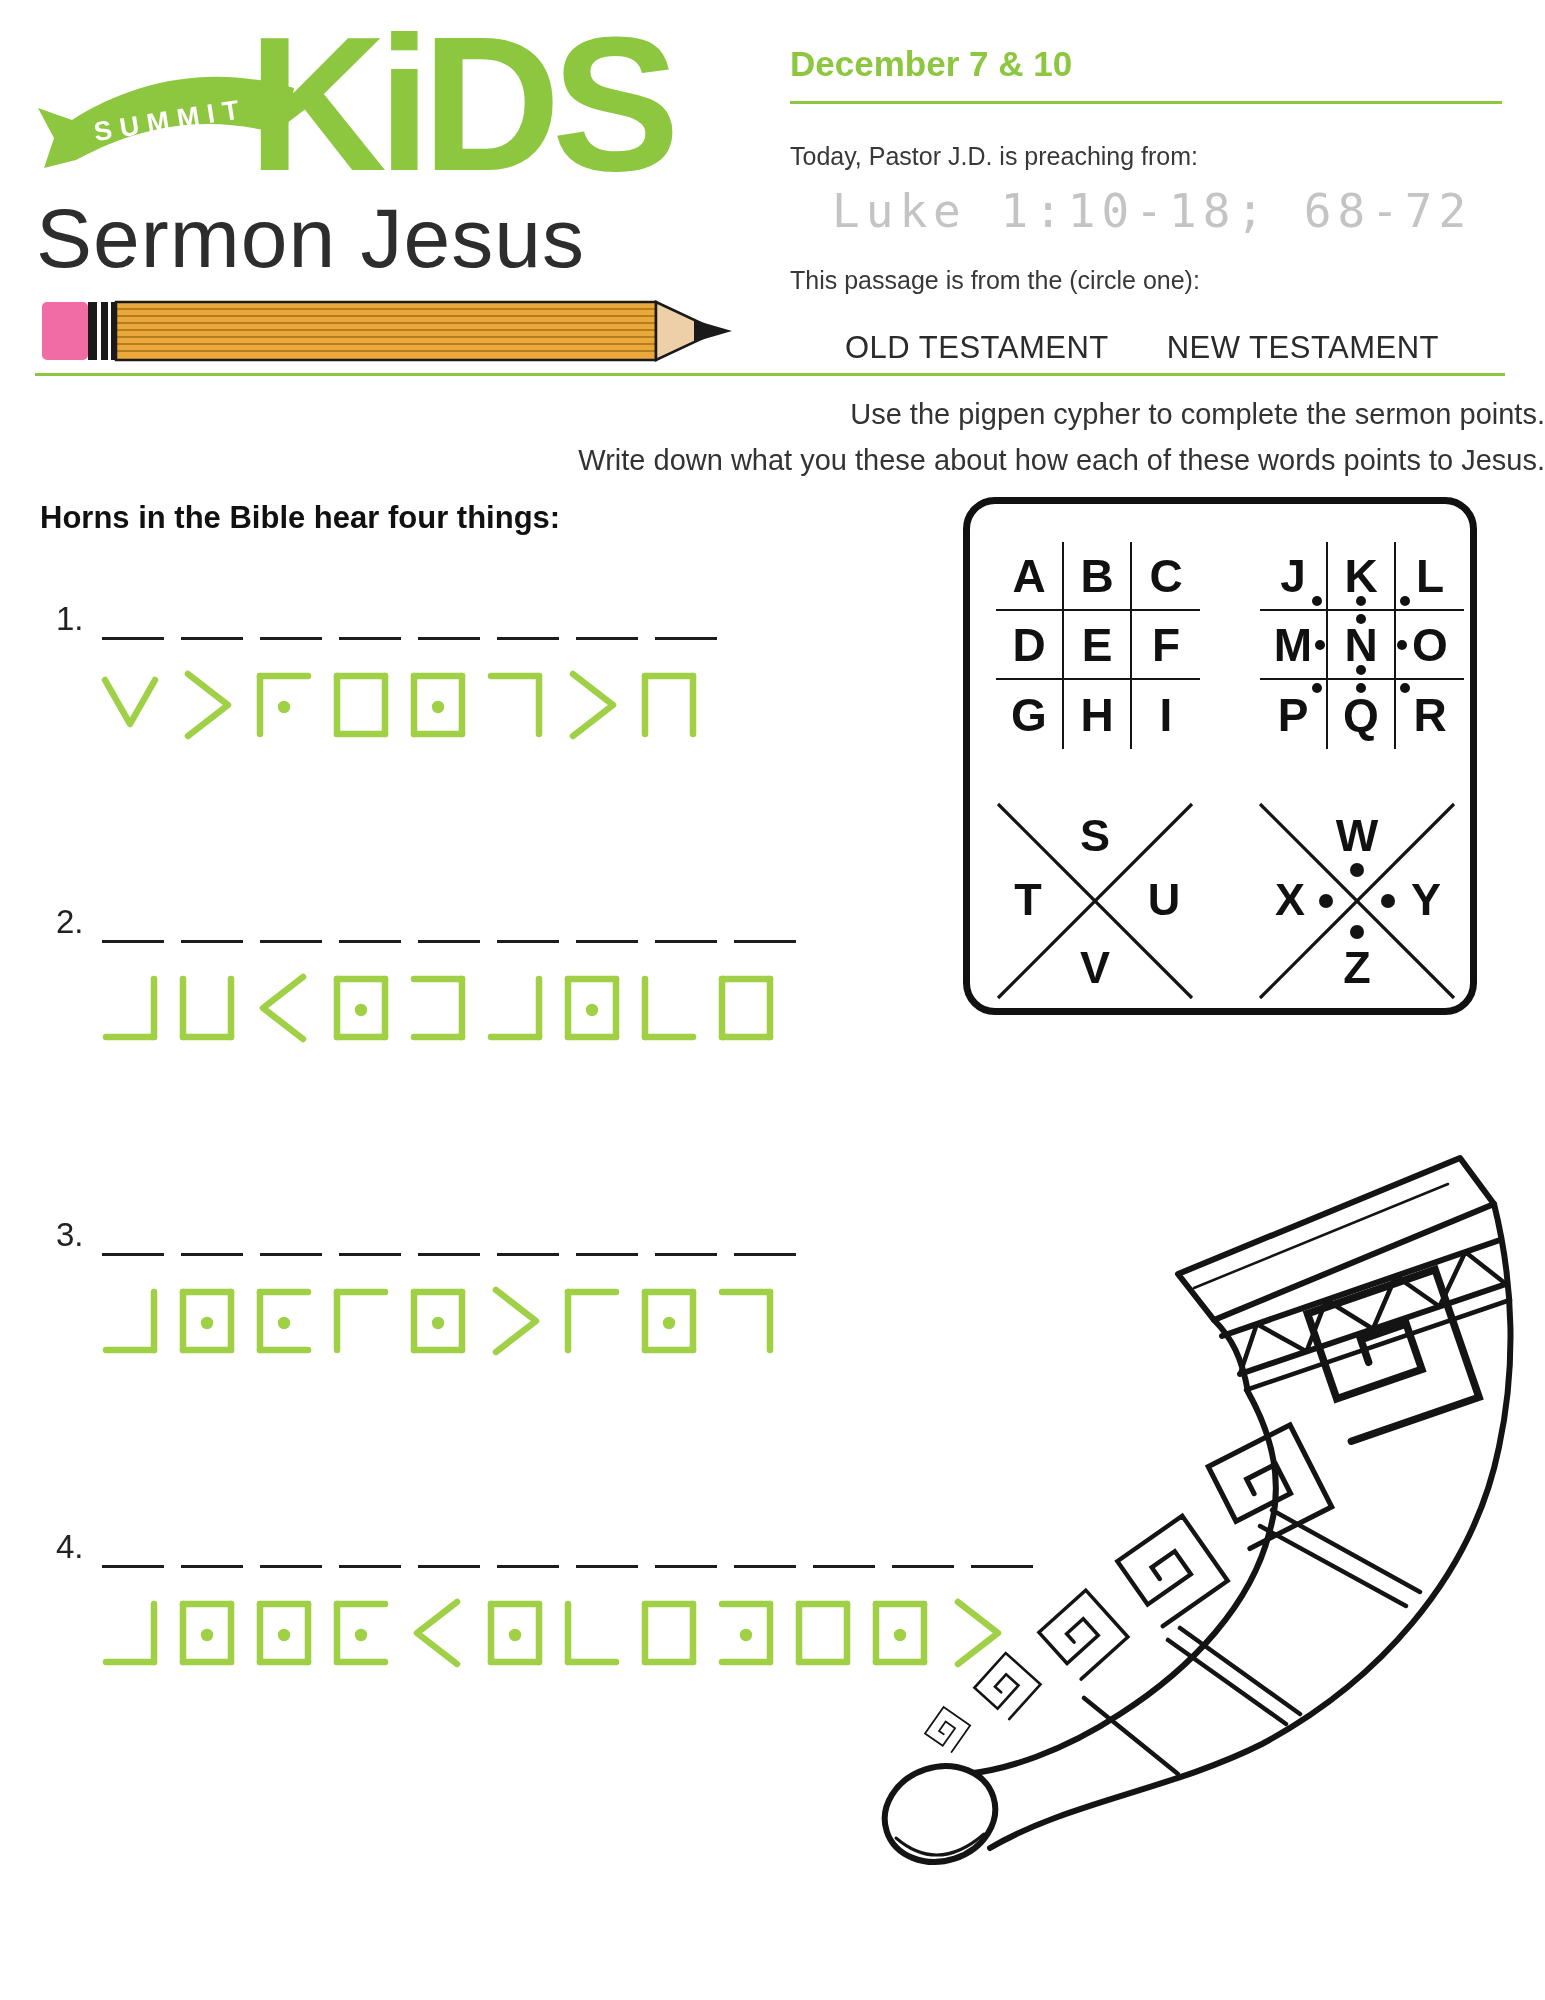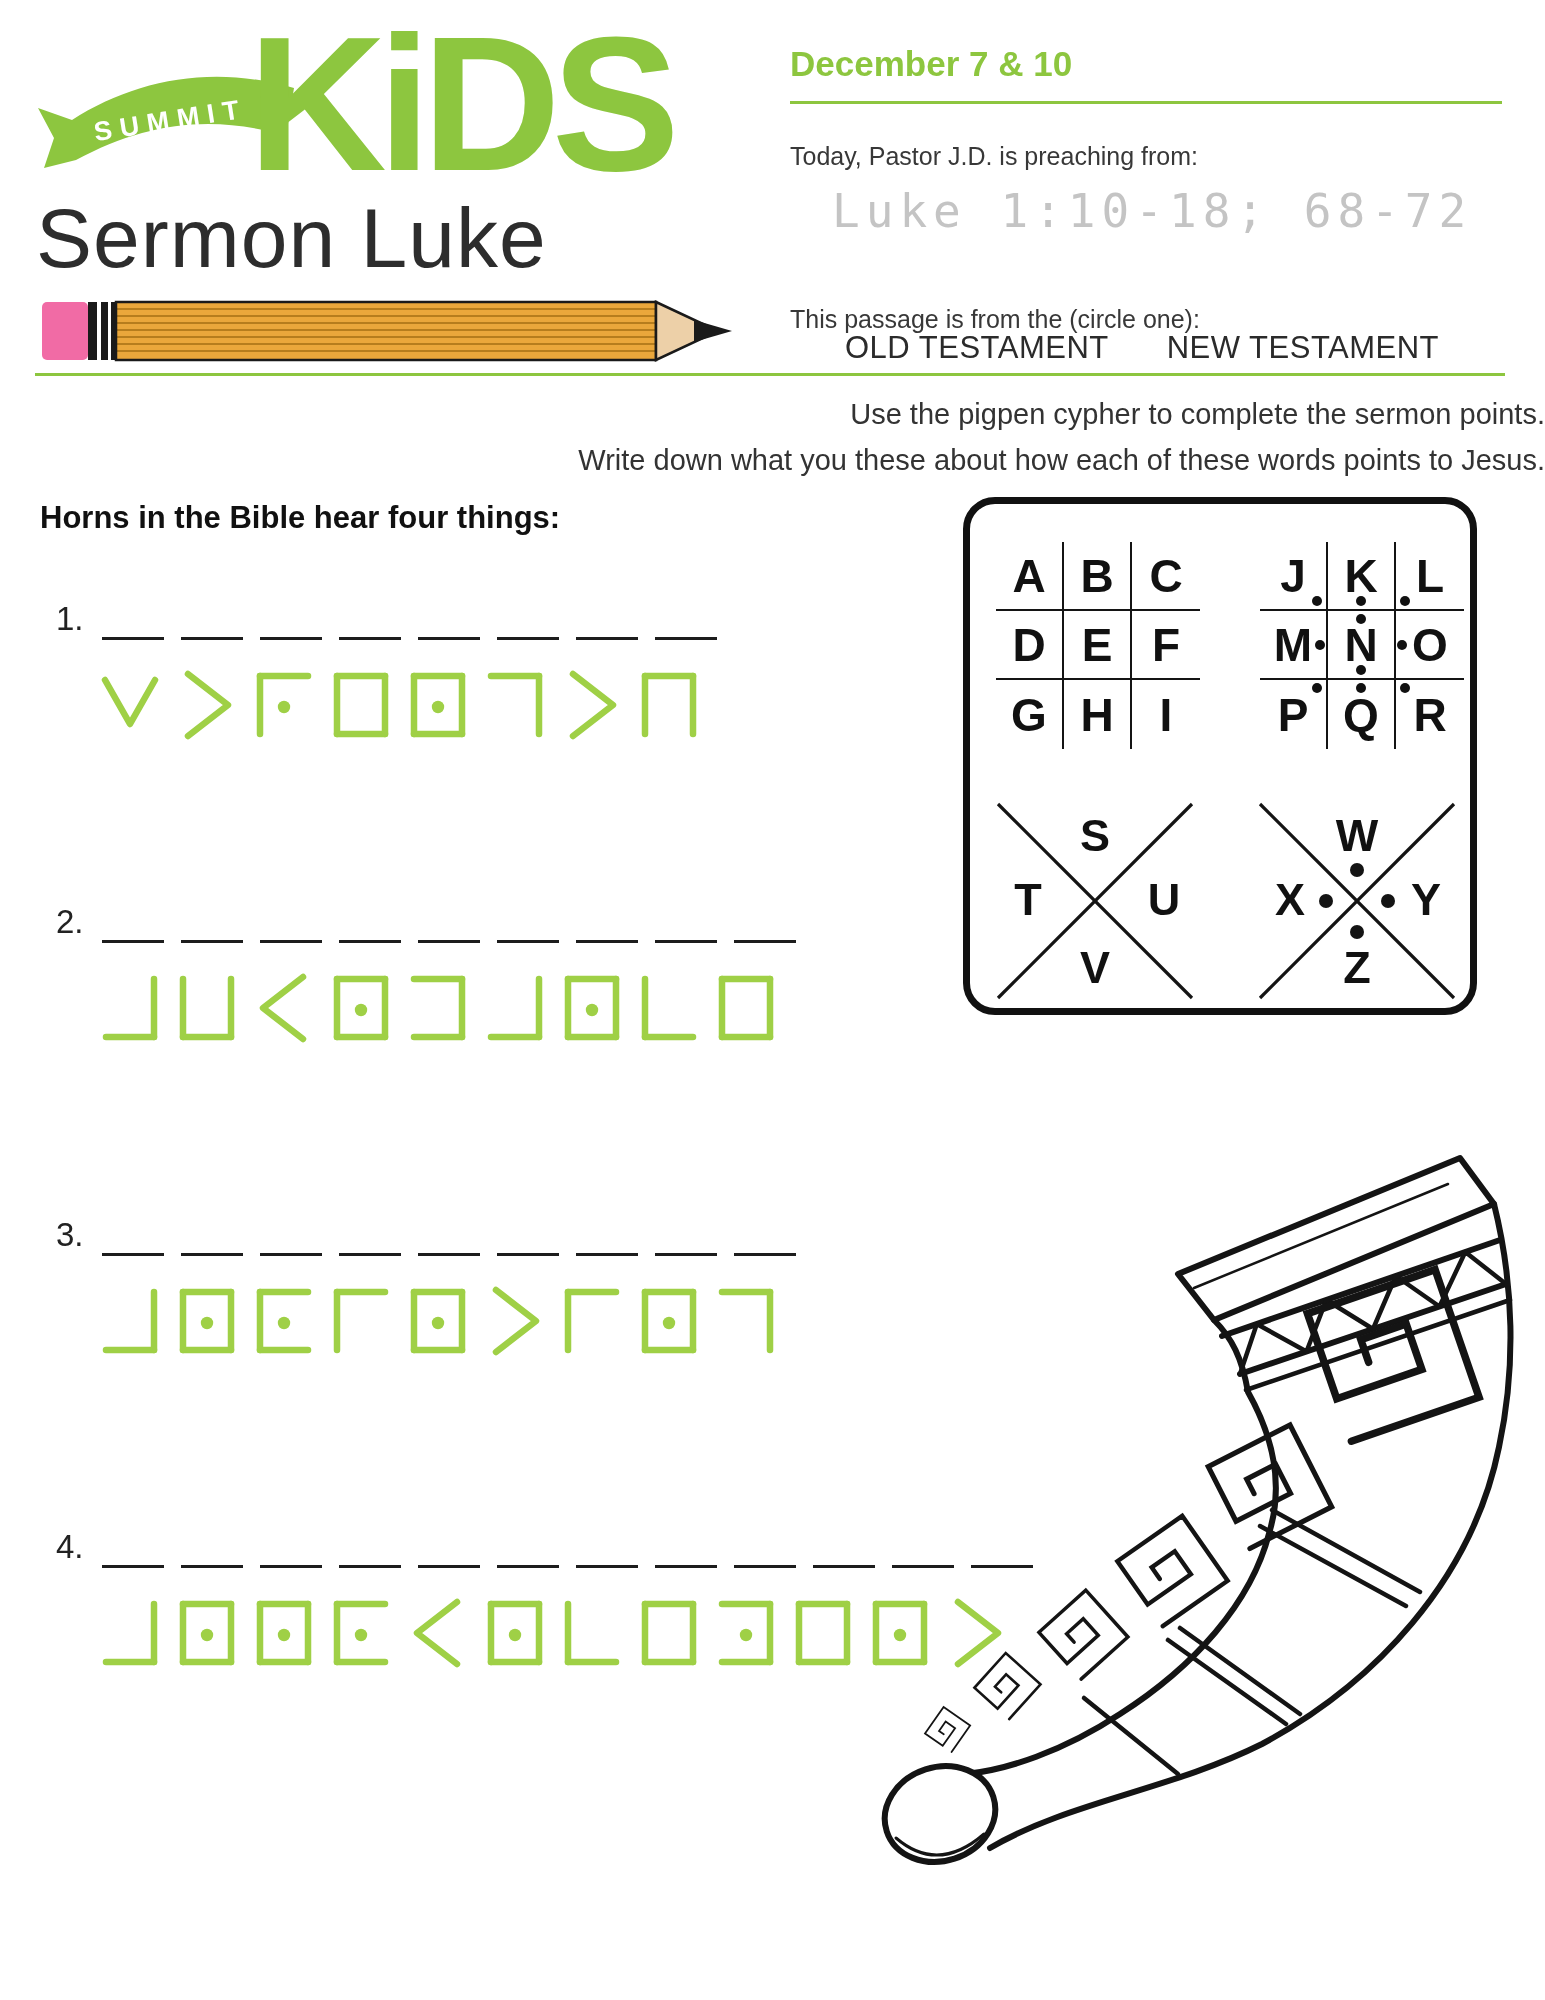--- a/index.html
+++ b/index.html
@@ -11,21 +11,21 @@
   #page{position:relative;width:1545px;height:2000px;background:#fff;overflow:hidden;}
   .abs{position:absolute;}
 
   
   #brand{left:242px;top:8px;font-size:192px;font-weight:700;letter-spacing:-9px;color:var(--green);line-height:1;margin-left:6px;}
   #subtitle{left:36px;top:196px;font-size:84px;font-weight:500;color:#2d2d2d;letter-spacing:1px;line-height:1;}
   #dateTitle{left:790px;top:44px;font-size:35px;font-weight:700;color:var(--green);}
   .green-line{background:var(--green);height:3px;}
   #preachLabel{left:790px;top:142px;font-size:25px;}
   #trace{left:832px;top:184px;font-size:46px;letter-spacing:6px;color:var(--trace);font-family:"DejaVu Sans Mono",monospace;}
-  #circleLabel{left:790px;top:266px;font-size:25px;margin-top:39px;}
+  #circleLabel{left:790px;top:266px;font-size:25px;}
   #testaments{left:845px;top:330px;display:flex;gap:58px;font-size:31px;color:#2b2b2b;letter-spacing:.5px;}
   #testaments span{cursor:pointer;}
 
   
   .instr{left:0;width:100%;text-align:right;font-size:29px;color:#333;}
   #heading{left:40px;top:500px;font-size:31px;font-weight:700;color:#111;}
 
   
   .item{position:absolute;left:56px;}
   .item-line{display:flex;align-items:flex-end;}
@@ -47,21 +47,21 @@
 <body>
 
 <div id="page">
 
   <svg class="abs" style="left:36px;top:66px" width="265" height="112" viewBox="0 0 265 112">
     <path d="M 36,54 L 2,42 L 18,72 L 8,102 L 40,94 C 110,56 178,48 250,70 L 258,22 C 176,-2 98,14 36,54 Z" fill="#8dc63f"></path>
     <text x="58" y="64" transform="rotate(-9 130 60)" font-size="27" font-weight="700" letter-spacing="8" fill="#ffffff" font-family="Liberation Sans, sans-serif">SUMMIT</text>
   </svg>
 
   <div class="abs" id="brand">KiDS</div>
-  <div class="abs" id="subtitle">Sermon Luke</div>
+  <div class="abs" id="subtitle">Sermon Jesus</div>
 
   <svg class="abs" style="left:42px;top:294px" width="690" height="74" viewBox="0 0 690 74">
     <rect x="0" y="8" width="46" height="58" rx="5" fill="#f16ba5"></rect>
     <rect x="46" y="8" width="9" height="58" fill="#1a1a1a"></rect>
     <rect x="59" y="8" width="7" height="58" fill="#1a1a1a"></rect>
     <rect x="69" y="8" width="5" height="58" fill="#1a1a1a"></rect>
     <rect x="74" y="8" width="540" height="58" fill="#eaa73b"></rect>
     <g stroke="#b67d1d" stroke-width="2">
       <line x1="74" y1="15" x2="614" y2="15"></line>
         <line x1="74" y1="22" x2="614" y2="22"></line>

